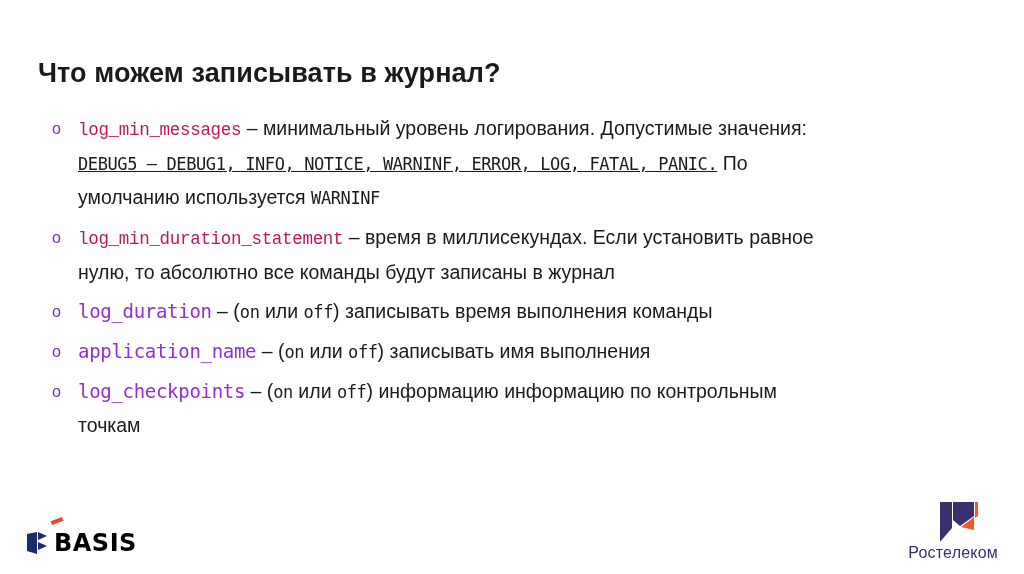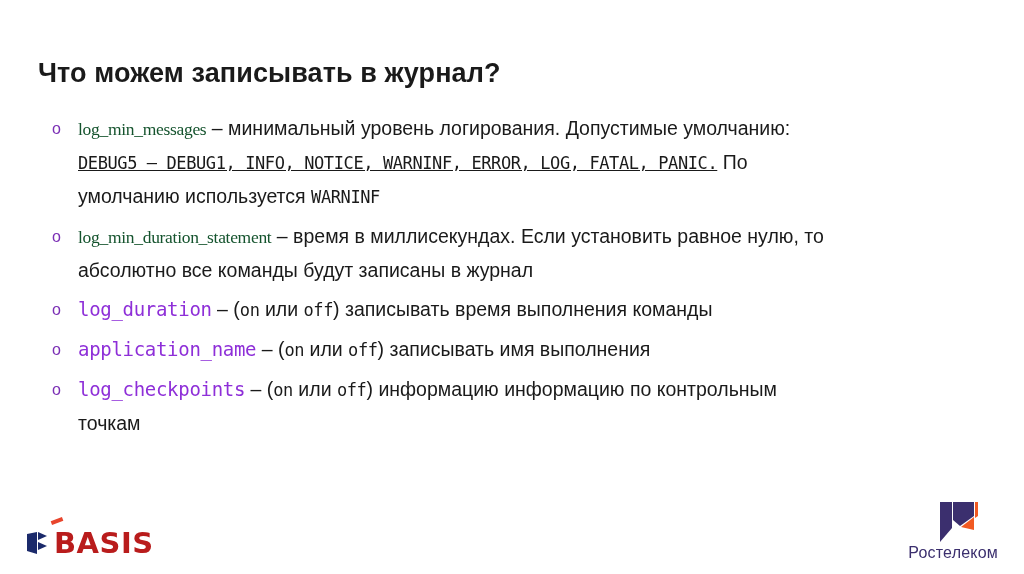--- a/index.html
+++ b/index.html
@@ -51,22 +51,22 @@
     padding-left: 8px;
     box-sizing: border-box;
   }
   .btext {
     flex: 1 1 auto;
     font-size: 19.5px;
     line-height: 33px;
     color: #1a1a1a;
   }
   .code {
-    color: #14532d;
-    font-family: Liberation Serif, serif;
+    color: #be185d;
+    font-family: Liberation Mono, monospace;
     font-size: 17.5px;
     letter-spacing: -0.3px;
   }
   .kw {
     color: #8e2fd8;
     font-family: "DejaVu Sans Mono", monospace;
     font-size: 19px;
     letter-spacing: -0.3px;
   }
   .mono-inline {
@@ -93,22 +93,22 @@
   }
   .basis-mark {
     width: 26px;
     height: 26px;
     margin-right: 4px;
     position: relative;
   }
   .basis-text {
     font-family: "DejaVu Sans", sans-serif;
     font-weight: bold;
-    font-size: 29px;
-    color: #b91c1c;
+    font-size: 24px;
+    color: #000000;
     letter-spacing: 0.5px;
     line-height: 1;
     position: relative;
   }
   .basis-accent {
     position: absolute;
     left: 27px;
     top: -7px;
     width: 12px;
     height: 4px;
@@ -144,21 +144,21 @@
 <body>
 
 <div class="slide">
 
   <div class="title">Что можем записывать в журнал?</div>
 
   <div class="bullets">
 
     <div class="bullet">
       <div class="marker">o</div>
-      <div class="btext"><span class="code">log_min_messages</span><span> – минимальный уровень логирования. Допустимые умолчанию: </span><span class="levels">DEBUG5 – DEBUG1, INFO, NOTICE, WARNINF, ERROR, LOG, FATAL, PANIC.</span><span> По умолчанию используется </span><span class="mono-inline">WARNINF</span></div>
+      <div class="btext"><span class="code">log_min_messages</span><span> – минимальный уровень логирования. Допустимые значения: </span><span class="levels">DEBUG5 – DEBUG1, INFO, NOTICE, WARNINF, ERROR, LOG, FATAL, PANIC.</span><span> По умолчанию используется </span><span class="mono-inline">WARNINF</span></div>
     </div>
 
     <div class="bullet">
       <div class="marker">o</div>
       <div class="btext"><span class="code">log_min_duration_statement</span><span> – время в миллисекундах. Если установить равное нулю, то абсолютно все команды будут записаны в журнал</span></div>
     </div>
 
     <div class="bullet">
       <div class="marker">o</div>
       <div class="btext"><span class="kw">log_duration</span><span> – (</span><span class="mono-inline">on</span><span> или </span><span class="mono-inline">off</span><span>) записывать время выполнения команды</span></div>

